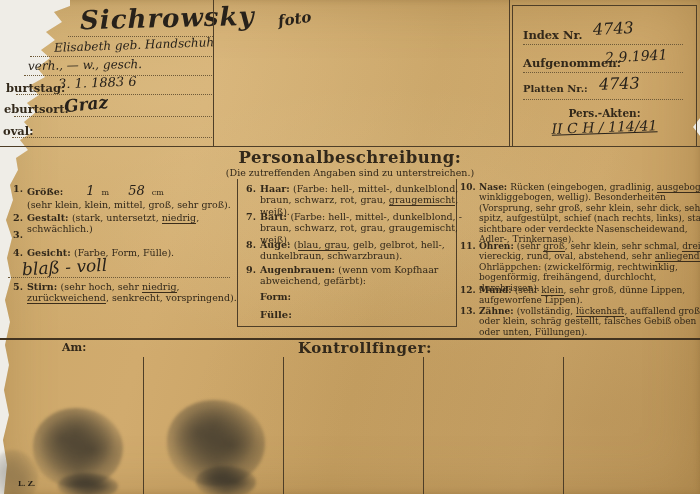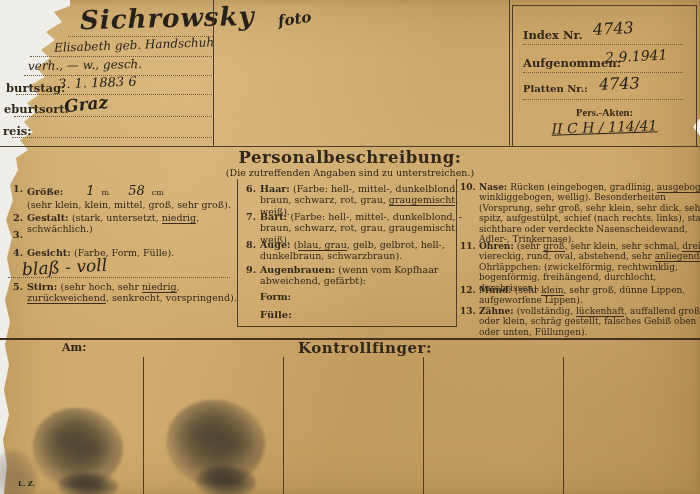--- a/index.html
+++ b/index.html
@@ -57,41 +57,41 @@
   <div class="dotted" style="left:24px;top:75px;width:188px;"></div>
 
   <div class="printed lbl" style="left:6px;top:81px;font-size:11.5px;">burtstag:</div>
   <div class="hand" style="left:58px;top:75px;font-size:13px;transform:rotate(-2deg);">3. 1. 1883 6</div>
   <div class="dotted" style="left:16px;top:94px;width:196px;"></div>
 
   <div class="printed lbl" style="left:4px;top:102px;font-size:11.5px;">eburtsort:</div>
   <div class="hand" style="left:64px;top:94px;font-size:17px;font-weight:bold;transform:rotate(-6deg);">Graz</div>
   <div class="dotted" style="left:14px;top:116px;width:198px;"></div>
 
-  <div class="printed lbl" style="left:3px;top:124px;font-size:11.5px;">reis:</div>
+  <div class="printed lbl" style="left:3px;top:124px;font-size:11.5px;">oval:</div>
   <div class="dotted" style="left:12px;top:137px;width:200px;"></div>
 
   <div class="vl" style="left:213px;top:0;height:146px;"></div>
   <div class="vl" style="left:509px;top:0;height:146px;"></div>
   <div class="hand" style="left:278px;top:10px;font-size:15px;font-weight:bold;transform:rotate(-8deg);">foto</div>
 
   <div class="box" style="left:512px;top:5px;width:183px;height:140px;">
     <div class="printed lbl" style="left:10px;top:22px;font-size:11.5px;">Index Nr.</div>
     <div class="hand" style="left:80px;top:13px;font-size:16px;transform:rotate(-3deg);">4743</div>
     <div class="dotted" style="left:10px;top:38px;width:160px;"></div>
 
     <div class="printed lbl" style="left:10px;top:50px;font-size:11.5px;">Aufgenommen:</div>
     <div class="hand" style="left:92px;top:42px;font-size:14px;transform:rotate(-3deg);">2.9.1941</div>
     <div class="dotted" style="left:10px;top:66px;width:160px;"></div>
 
     <div class="printed lbl" style="left:10px;top:77px;font-size:10px;">Platten Nr.:</div>
     <div class="hand" style="left:86px;top:68px;font-size:16px;transform:rotate(-2deg);">4743</div>
     <div class="dotted" style="left:10px;top:93px;width:160px;"></div>
 
-    <div class="printed lbl" style="left:0;top:101px;width:100%;text-align:center;font-size:10.5px;font-family:Liberation Serif, serif;">Pers.-Akten:</div>
+    <div class="printed lbl" style="left:0;top:101px;width:100%;text-align:center;font-size:10.5px;">Pers.-Akten:</div>
     <div class="hand" style="left:0;top:113px;width:100%;text-align:center;font-size:14px;transform:rotate(-2deg);text-decoration:underline;">II C H / 114/41</div>
   </div>
 
   <div class="hl" style="left:0;top:146px;width:700px;"></div>
 
   <div class="printed" style="left:0;top:167px;width:700px;text-align:center;font-size:9.5px;">(Die zutreffenden Angaben sind zu unterstreichen.)</div>
   <div class="printed" style="left:0;top:148px;width:700px;text-align:center;font-size:16.5px;font-weight:bold;letter-spacing:.5px;">Personalbeschreibung:</div>
 
   <div class="vl" style="left:237px;top:179px;height:147px;"></div>
   <div class="vl" style="left:456px;top:179px;height:147px;"></div>

